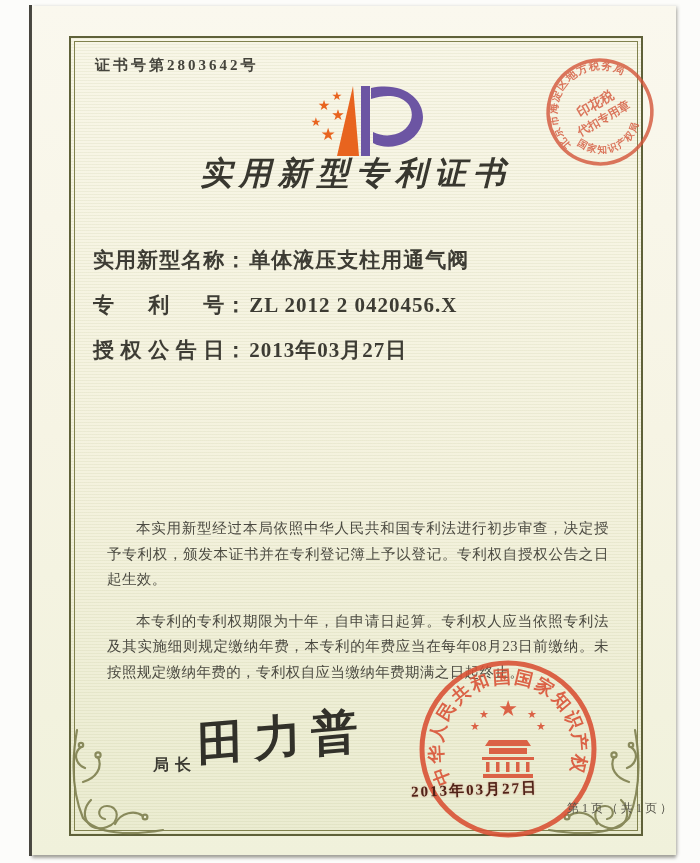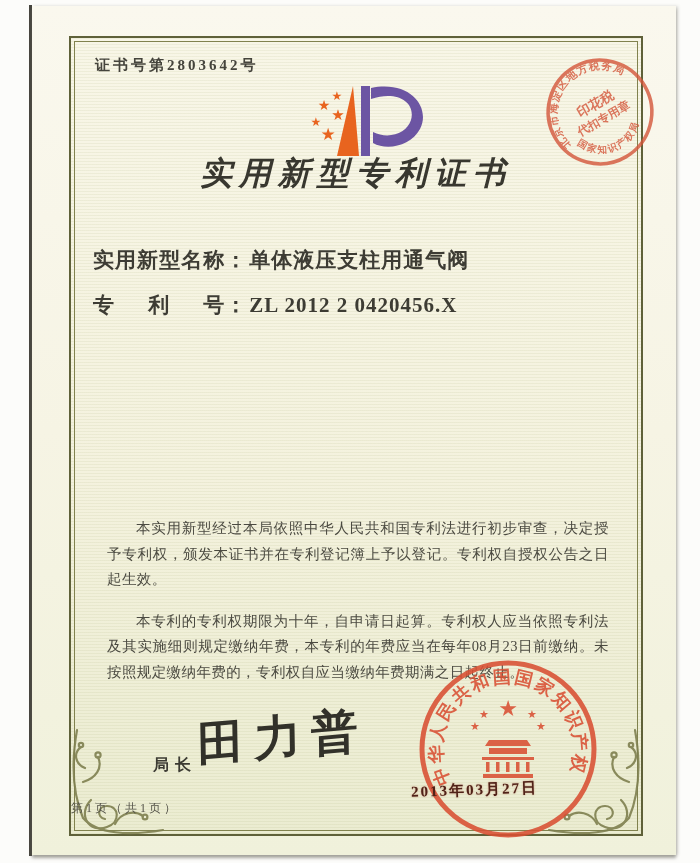--- a/index.html
+++ b/index.html
@@ -56,22 +56,22 @@
   }
   .main-seal{position:absolute;left:342px;top:616px;width:190px;height:190px;opacity:.88;}
   .seal-date{
     position:absolute;left:340px;top:741px;width:220px;
     font-size:15px;font-weight:700;color:#4f2218;letter-spacing:2px;
     transform:rotate(-2deg);
     text-shadow:0 0 2px rgba(180,60,35,.45);
   }
   .tax-seal{position:absolute;left:463px;top:8px;width:132px;height:132px;opacity:.8;}
   .footer{
-    position:absolute;left:0;top:762px;width:100%;text-align:left;
-    font-size:12px;letter-spacing:3px;color:#55544a;
+    position:absolute;left:0;top:762px;width:100%;text-align:right;
+    font-size:12px;letter-spacing:3px;color:#55544a;padding-left:34px;
   }
   .flourish{position:absolute;width:112px;height:120px;}
   .flourish.bl{left:-8px;bottom:-10px;}
   .flourish.br{right:-8px;bottom:-10px;transform:scaleX(-1);}
 </style>
 </head>
 <body>
 
 <div class="scan-edge"></div>
 
@@ -117,20 +117,21 @@
         <text x="41" y="44" font-size="12">★</text>
         <text x="53" y="58" font-size="17">★</text>
       </g>
     </svg>
 
     <div class="title">实用新型专利证书</div>
 
     <div class="fields">
       <div class="field-row"><span class="flabel">实用新型名称</span><span class="fcolon">：</span><span class="fvalue">单体液压支柱用通气阀</span></div>
       <div class="field-row"><span class="flabel">专利号</span><span class="fcolon">：</span><span class="fvalue">ZL 2012 2 0420456.X</span></div>
+      <div class="field-row"><span class="flabel">授权公告日</span><span class="fcolon">：</span><span class="fvalue">2013年03月27日</span></div>
     </div>
 
     <div class="paras">
       <p>本实用新型经过本局依照中华人民共和国专利法进行初步审查，决定授予专利权，颁发本证书并在专利登记簿上予以登记。专利权自授权公告之日起生效。</p>
       <p>本专利的专利权期限为十年，自申请日起算。专利权人应当依照专利法及其实施细则规定缴纳年费，本专利的年费应当在每年08月23日前缴纳。未按照规定缴纳年费的，专利权自应当缴纳年费期满之日起终止。</p>
     </div>
 
     <div class="director">局长</div>
     <div class="signature">田力普</div>
 

